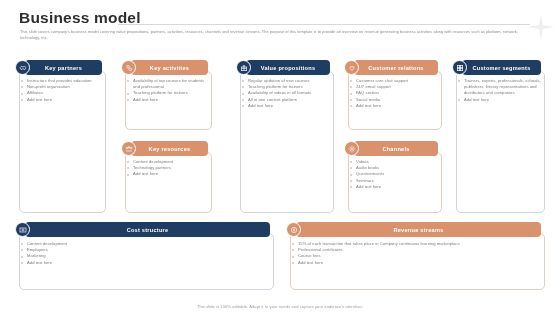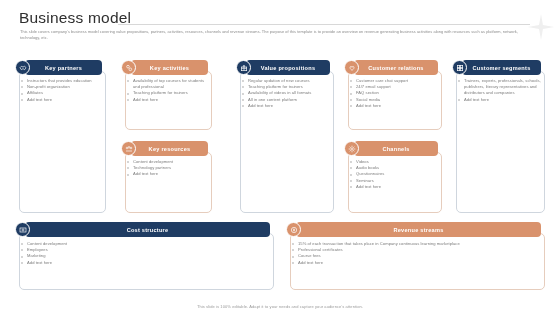--- a/index.html
+++ b/index.html
@@ -6,21 +6,21 @@
   body{
     width:560px;height:315px;background:#ffffff;
     font-family:"Liberation Sans", sans-serif;
     overflow:hidden;position:relative;
   }
   .slide{position:absolute;inset:0;}
 
   
   .title{
     position:absolute;left:19px;top:9px;
-    font-size:15.5px;font-weight:400;color:#2f2f2f;
+    font-size:15.5px;font-weight:700;color:#2f2f2f;
     letter-spacing:.2px;white-space:nowrap;
   }
   .title-rule{
     position:absolute;left:118px;top:24px;width:412px;height:1px;
     background:#d8d8d8;
   }
   .subtitle{
     position:absolute;left:20px;top:29px;width:512px;
     font-size:3.9px;line-height:5.6px;color:#8a8a8a;font-weight:400;
     letter-spacing:.05px;

